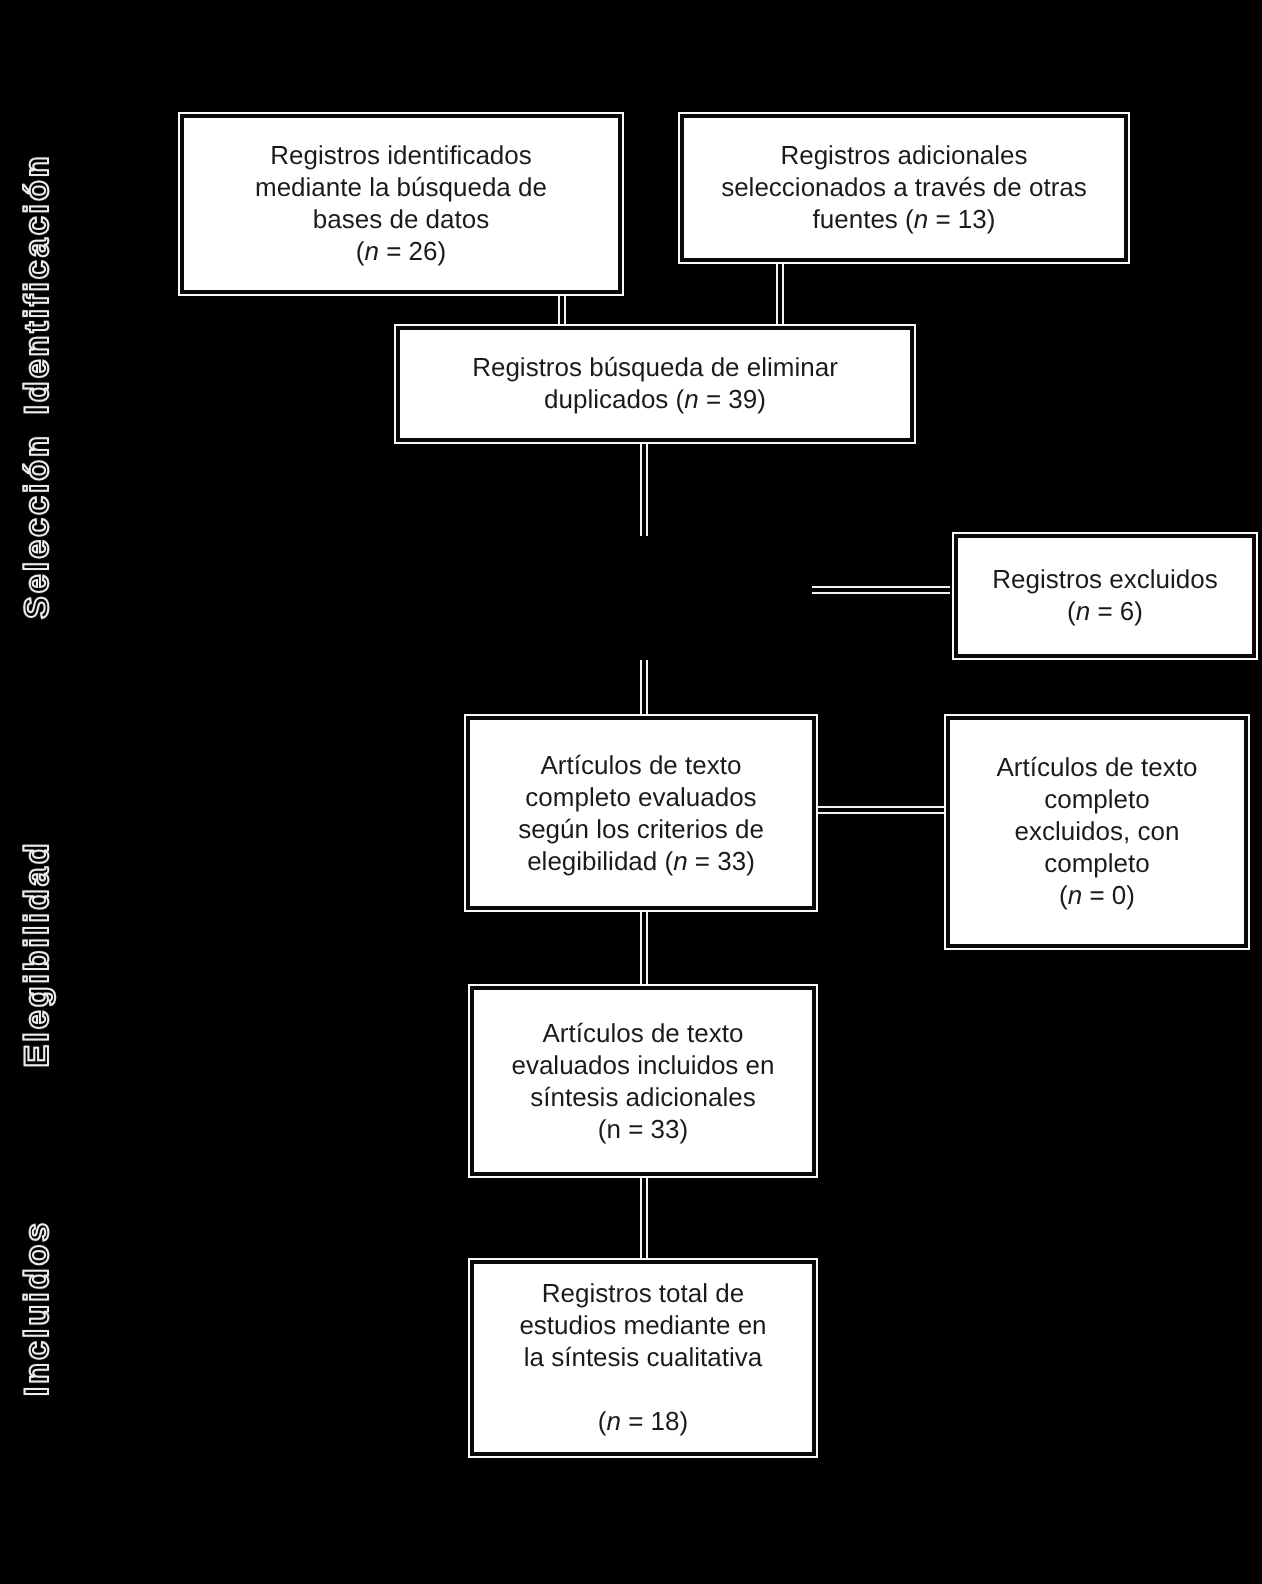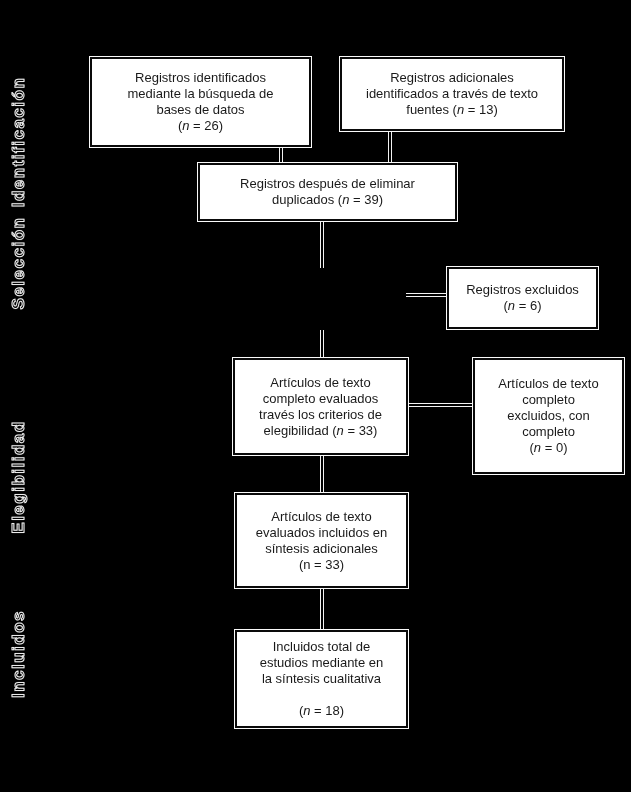--- a/index.html
+++ b/index.html
@@ -42,21 +42,21 @@
     color:#000;
     -webkit-text-stroke:1px #ececec;
     text-shadow:0 0 1px #ffffff;
     z-index:1;
   }
   
   .b1{left:90px;top:57px;width:221px;height:90px;}
   .b2{left:340px;top:57px;width:224px;height:74px;}
   .b3{left:198px;top:163px;width:259px;height:58px;}
   .b4{left:222px;top:266px;width:186px;height:66px;}
-  .b5{left:447px;top:267px;width:151px;height:62px;}
+  .b5{left:477px;top:267px;width:151px;height:62px;}
   .b6{left:233px;top:358px;width:175px;height:97px;}
   .b7{left:473px;top:358px;width:151px;height:116px;}
   .b8{left:235px;top:493px;width:173px;height:95px;}
   .b9{left:235px;top:630px;width:173px;height:98px;}
   
   .c1{left:279px;top:145px;height:21px;}
   .c2{left:388px;top:128px;height:38px;}
   .c3{left:320px;top:219px;height:49px;}
   .c4{left:406px;top:293px;width:69px;}
   .c5{left:320px;top:330px;height:30px;}
@@ -89,51 +89,51 @@
   <div class="conn v c8"></div>
 
   <div class="box b1">
       <div class="line">Registros identificados</div>
       <div class="line">mediante la búsqueda de</div>
       <div class="line">bases de datos</div>
       <div class="line">(<i>n</i> = 26)</div>
     </div>
   <div class="box b2">
       <div class="line">Registros adicionales</div>
-      <div class="line">identificados a través de texto</div>
+      <div class="line">seleccionados a través de otras</div>
       <div class="line">fuentes (<i>n</i> = 13)</div>
     </div>
   <div class="box b3">
-      <div class="line">Registros después de eliminar</div>
+      <div class="line">Registros búsqueda de eliminar</div>
       <div class="line">duplicados (<i>n</i> = 39)</div>
     </div>
   <div class="box b5">
       <div class="line">Registros excluidos</div>
       <div class="line">(<i>n</i> = 6)</div>
     </div>
   <div class="box b6">
       <div class="line">Artículos de texto</div>
       <div class="line">completo evaluados</div>
-      <div class="line">través los criterios de</div>
+      <div class="line">según los criterios de</div>
       <div class="line">elegibilidad (<i>n</i> = 33)</div>
     </div>
   <div class="box b7">
       <div class="line">Artículos de texto</div>
       <div class="line">completo</div>
       <div class="line">excluidos, con</div>
       <div class="line">completo</div>
       <div class="line">(<i>n</i> = 0)</div>
     </div>
   <div class="box b8">
       <div class="line">Artículos de texto</div>
       <div class="line">evaluados incluidos en</div>
       <div class="line">síntesis adicionales</div>
       <div class="line">(n = 33)</div>
     </div>
   <div class="box b9">
-      <div class="line">Incluidos total de</div>
+      <div class="line">Registros total de</div>
       <div class="line">estudios mediante en</div>
       <div class="line">la síntesis cualitativa</div>
       <div class="line">&nbsp;</div>
       <div class="line">(<i>n</i> = 18)</div>
     </div>
 
 </div>
 
 </body></html>

